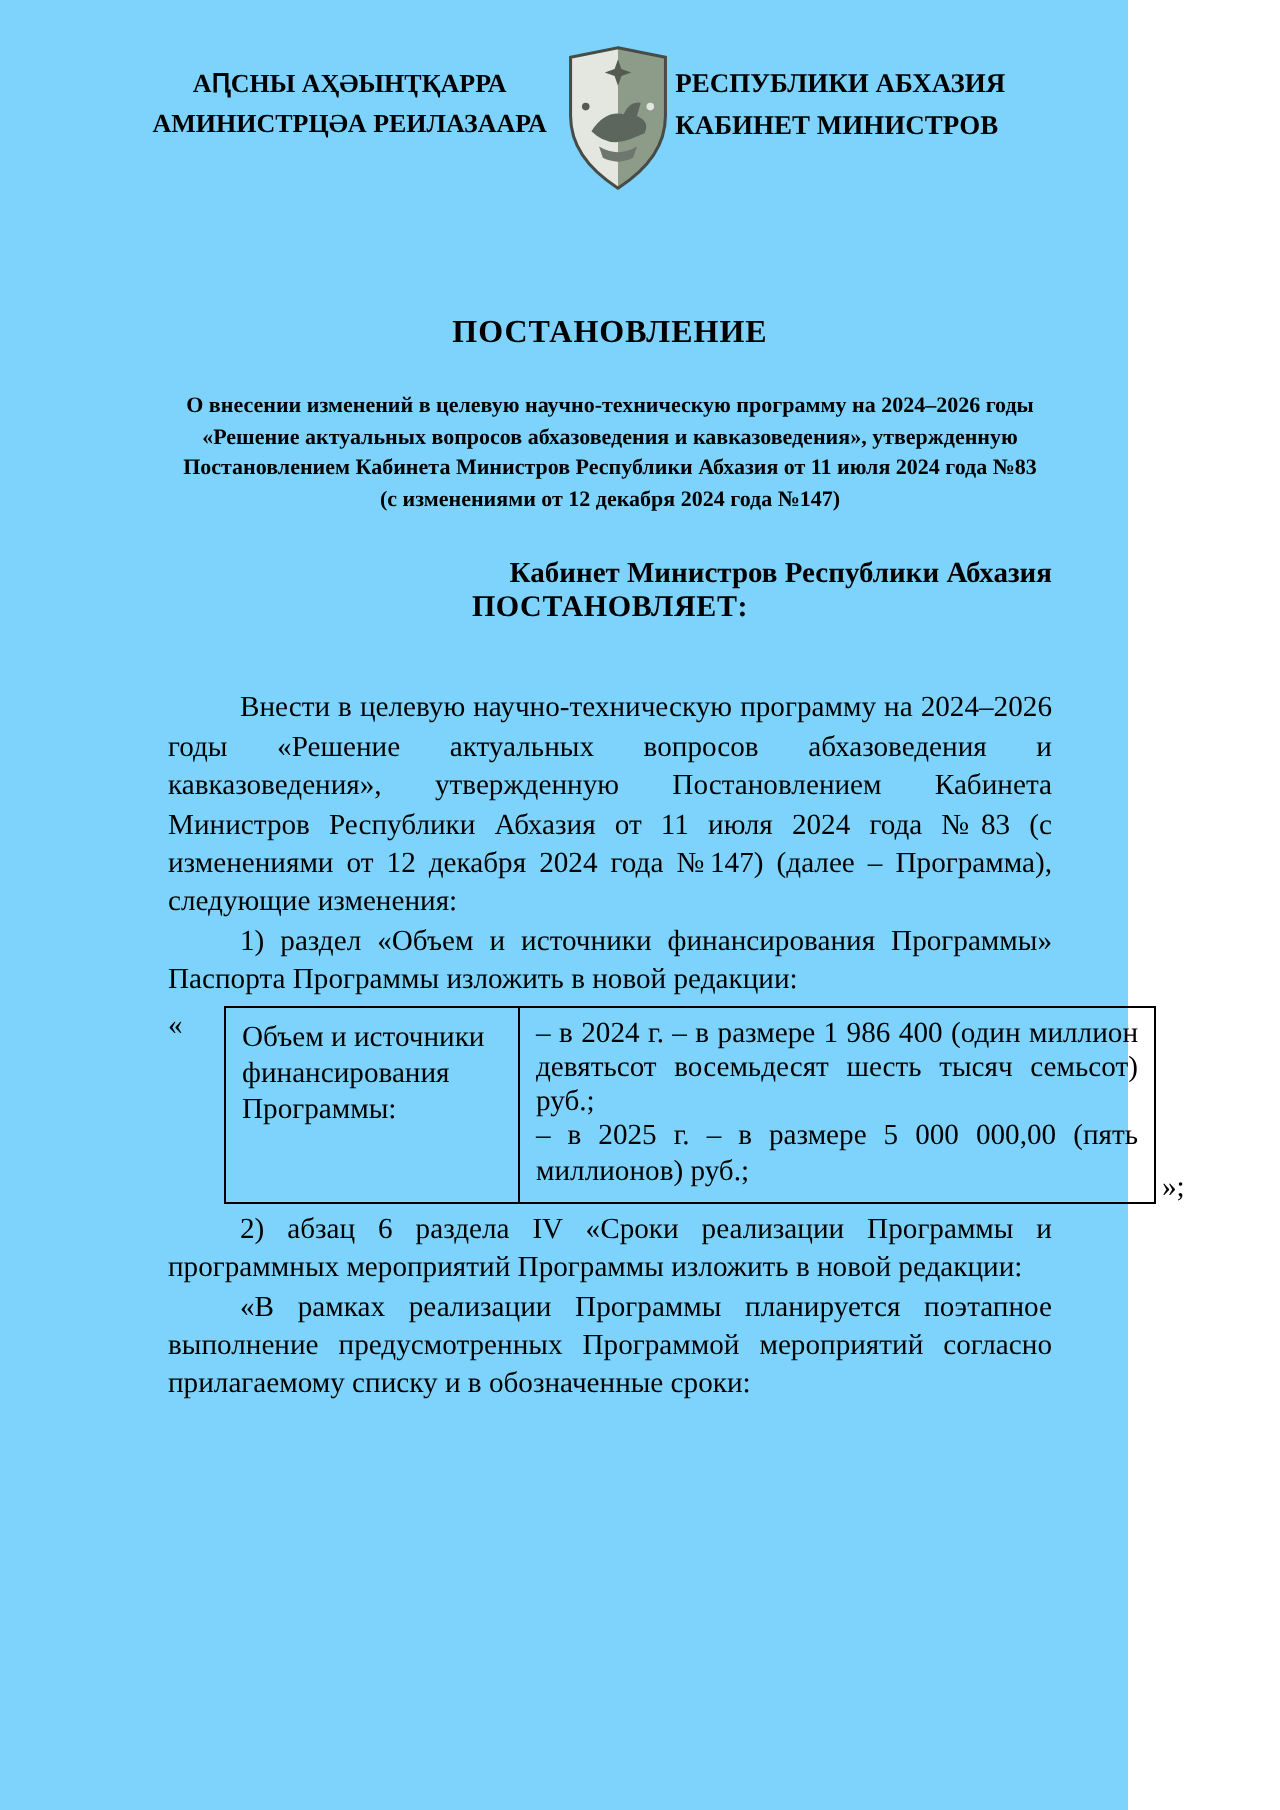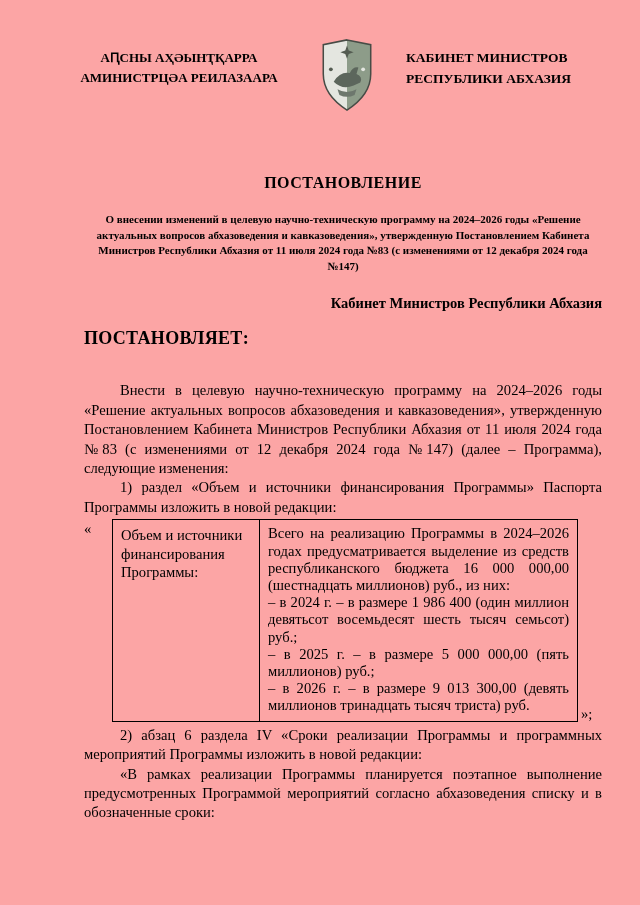--- a/index.html
+++ b/index.html
@@ -4,44 +4,44 @@
 <style>
   * { margin:0; padding:0; box-sizing:border-box; }
   html,body { background:#ffffff; }
   body {
     width:640px; height:905px;
     font-family:"Liberation Serif", serif;
     color:#000;
     overflow:hidden;
   }
   .page {
-    width:640px; height:905px;
-    padding:36px 38px 0 84px;
-    background:#fca5a5;
+    width:564px; height:905px;
+    padding:20px 38px 0 84px;
+    background:#7dd3fc;
   }
   
   .letterhead {
     display:flex; align-items:flex-start; justify-content:space-between;
     margin-left:-14px;
   }
   .lh-col { padding-top:12px; text-align:center; font-weight:bold; }
   .lh-left  { width:218px; font-size:13px; line-height:1.55; }
   .lh-right { width:196px; font-size:13.5px; line-height:1.55; text-align:left; }
   .emblem { width:58px; height:74px; flex:0 0 auto; margin-top:2px; }
   
   .doc-title {
     margin-top:62px; text-align:center;
     font-size:16px; font-weight:bold; letter-spacing:0.5px;
   }
   .subject {
     margin-top:20px; text-align:center; font-weight:bold;
     font-size:11px; line-height:1.42; padding:0 2px;
   }
   .authority { margin-top:21px; text-align:right; font-weight:bold; font-size:14.5px; }
-  .resolves  { margin-top:16px; font-weight:bold; font-size:18px; letter-spacing:0.3px; }
+  .resolves  { text-align:center; font-weight:bold; font-size:15px; letter-spacing:0.3px; }
   
   .body-par {
     margin-top:15px; font-size:14.6px; line-height:1.33;
     text-align:justify;
   }
   .body-par.follow { margin-top:0; }
   .indent { text-indent:36px;margin-top:32px; }
   
   .table-block { display:flex; margin-top:2px; font-size:14.6px; }
   .oq { width:28px; flex:0 0 auto; padding-top:2px; }
@@ -86,22 +86,22 @@
           <path d="M16 46 q7 -11 17 -9 q3 -7 9 -6 l-2 7 q7 3 4 9 l-7 3 q-12 5 -21 -4 z" fill="#5c665c"></path>
           <path d="M20 54 q10 6 20 0 l-2 6 q-8 4 -16 0 z" fill="#6d776d"></path>
           <polygon points="30,8 31.8,13.2 37,15 31.8,16.8 30,22 28.2,16.8 23,15 28.2,13.2" fill="#545c52"></polygon>
           <circle cx="13" cy="33" r="2" fill="#545c52"></circle>
           <circle cx="47" cy="33" r="2" fill="#e4e6e0"></circle>
         </g>
         <path d="M30 2 L55 7 V38 Q55 60 30 76 Q5 60 5 38 V7 Z" fill="none" stroke-width="1.6" stroke="#474c46"></path>
       </svg>
     </div>
     <div class="lh-col lh-right">
+      <div>РЕСПУБЛИКИ АБХАЗИЯ</div>
       <div>КАБИНЕТ МИНИСТРОВ</div>
-      <div>РЕСПУБЛИКИ АБХАЗИЯ</div>
     </div>
   </header>
 
   <h1 class="doc-title">ПОСТАНОВЛЕНИЕ</h1>
 
   <p class="subject">О внесении изменений в целевую научно-техническую программу на 2024–2026 годы «Решение актуальных вопросов абхазоведения и кавказоведения», утвержденную Постановлением Кабинета Министров Республики Абхазия от 11 июля 2024 года №83 (с изменениями от 12 декабря 2024 года №147)</p>
 
   <p class="authority">Кабинет Министров Республики Абхазия</p>
 
   <p class="resolves">ПОСТАНОВЛЯЕТ:</p>
@@ -110,26 +110,24 @@
 
   <p class="body-par follow indent">1) раздел «Объем и источники финансирования Программы» Паспорта Программы изложить в новой редакции:</p>
 
   <div class="table-block">
     <span class="oq">«</span>
     <div class="tbl">
       <div class="tc-left">
         <div>Объем и источники финансирования Программы:</div>
       </div>
       <div class="tc-right">
-        <div>Всего на реализацию Программы в 2024–2026 годах предусматривается выделение из средств республиканского бюджета 16 000 000,00 (шестнадцать миллионов) руб., из них:</div>
         <div>– в 2024 г. – в размере 1 986 400 (один миллион девятьсот восемьдесят шесть тысяч семьсот) руб.;</div>
         <div>– в 2025 г. – в размере 5 000 000,00 (пять миллионов) руб.;</div>
-        <div>– в 2026 г. – в размере 9 013 300,00 (девять миллионов тринадцать тысяч триста) руб.</div>
       </div>
     </div>
     <span class="cq">»;</span>
   </div>
 
   <p class="body-par indent" style="margin-top:4px;">2) абзац 6 раздела IV «Сроки реализации Программы и программных мероприятий Программы изложить в новой редакции:</p>
 
-  <p class="body-par follow indent">«В рамках реализации Программы планируется поэтапное выполнение предусмотренных Программой мероприятий согласно абхазоведения списку и в обозначенные сроки:</p>
+  <p class="body-par follow indent">«В рамках реализации Программы планируется поэтапное выполнение предусмотренных Программой мероприятий согласно прилагаемому списку и в обозначенные сроки:</p>
 
 </div>
 
 </body></html>

